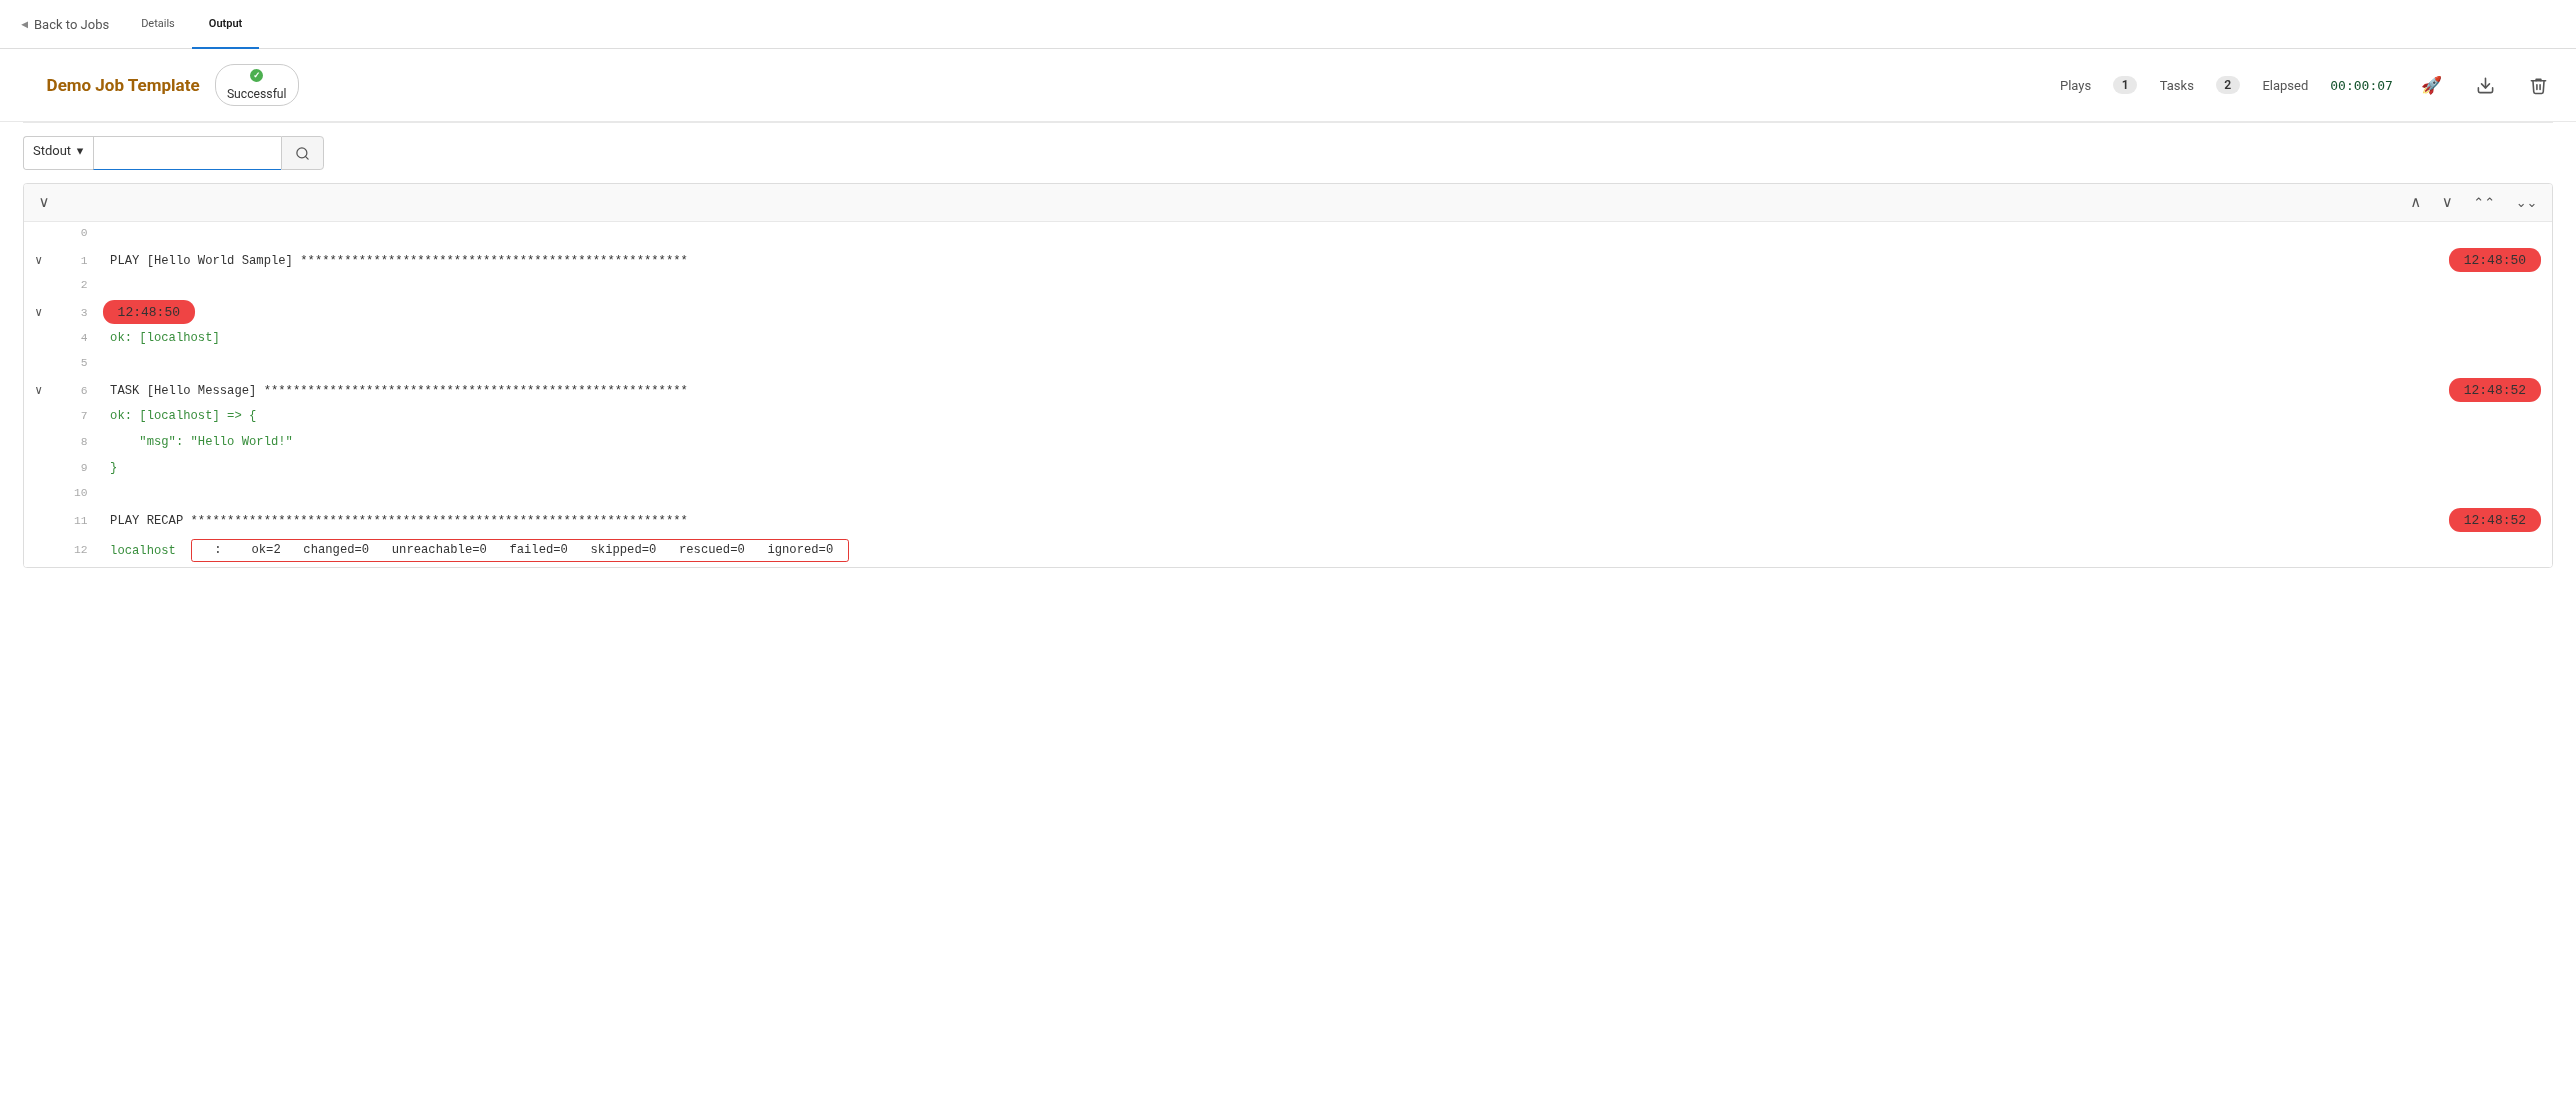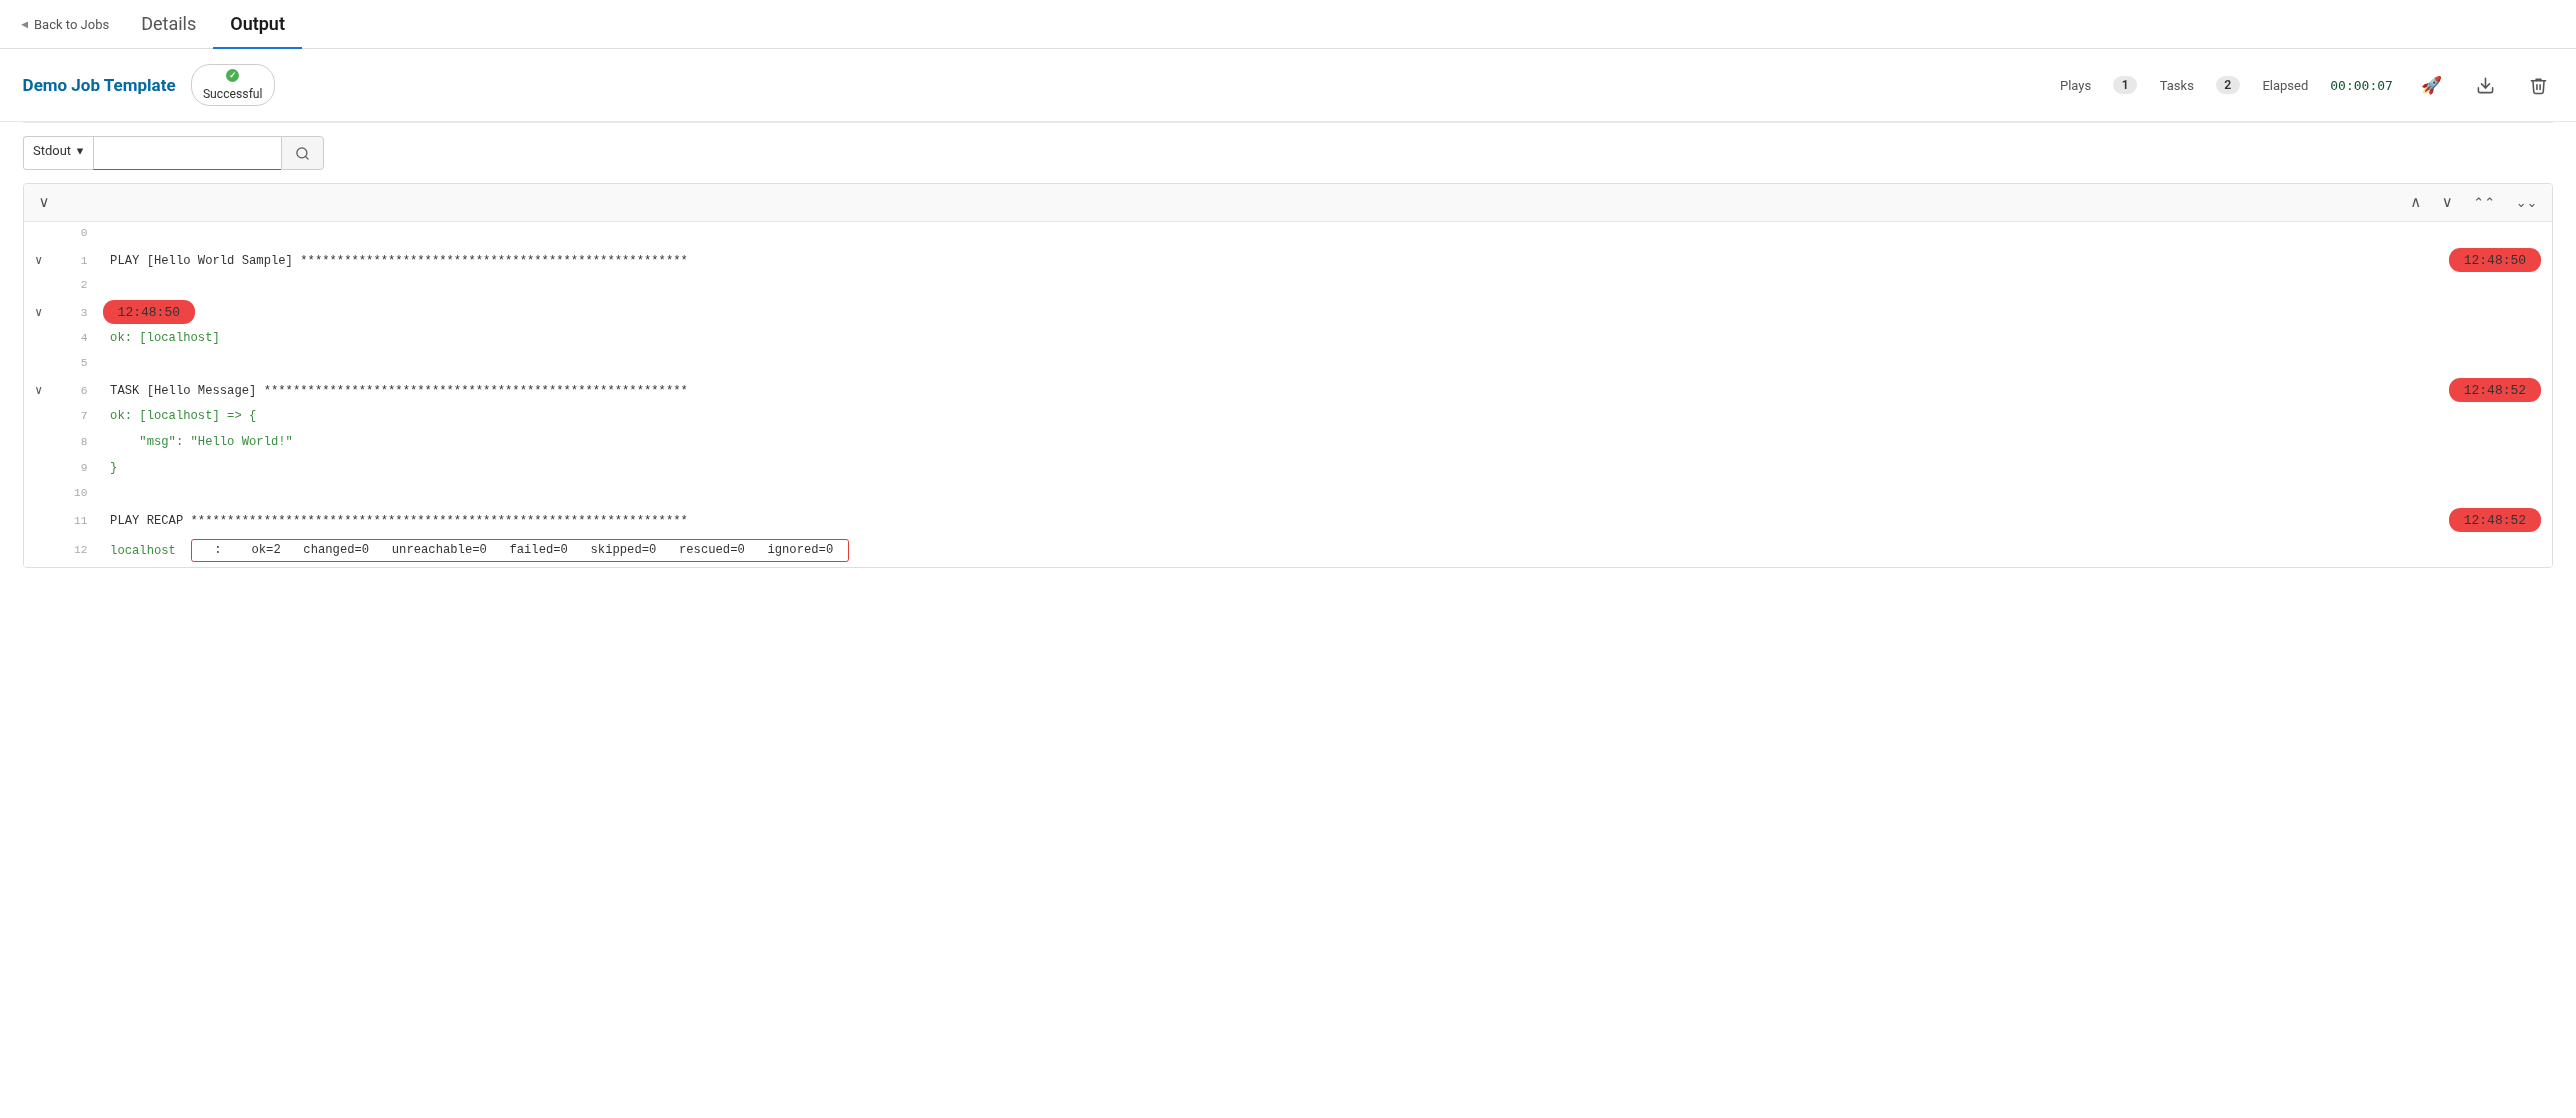--- a/index.html
+++ b/index.html
@@ -30,21 +30,21 @@
     }
     .nav-back .chevron {
       font-size: 11.3px;
       color: #888;
     }
     .nav-tab {
       display: flex;
       align-items: center;
       padding: 0 17px;
       cursor: pointer;
-      font-size: 18px;
+      font-size: 11px;
       color: #555;
       border-bottom: 2.8px solid transparent;
       position: relative;
       top: 0.9px;
     }
     .nav-tab.active {
       color: #1a1a1a;
       font-weight: 600;
       border-bottom: 2.8px solid #1976d2;
     }
@@ -53,21 +53,22 @@
     .job-header {
       display: flex;
       align-items: center;
       padding: 15px 22.6px;
       border-bottom: 0.9px solid #e8e8e8;
       gap: 15px;
     }
     .job-title {
       font-size: 17px;
       font-weight: 700;
-      color: #0369a1;
+      color: #a16207;
+      margin-left: 24px;
     }
     .status-badge {
       display: flex;
       align-items: center;
       gap: 5.6px;
       background: #fff;
       border: 0.9px solid #ccc;
       border-radius: 19px;
       padding: 3.8px 11.3px;
       font-size: 12.2px;

